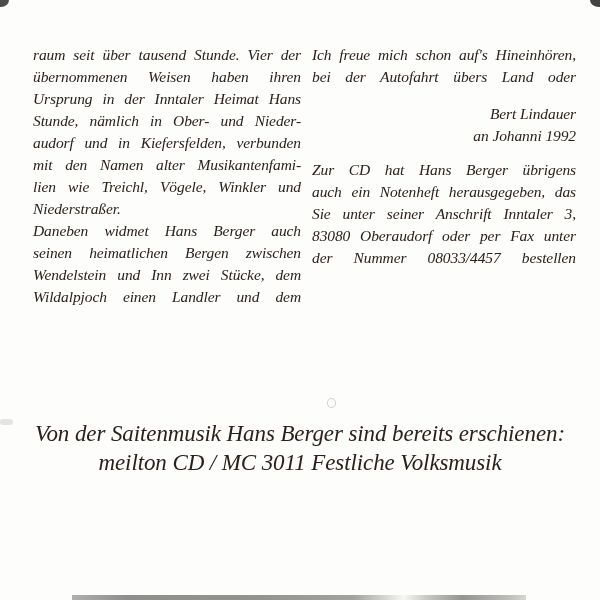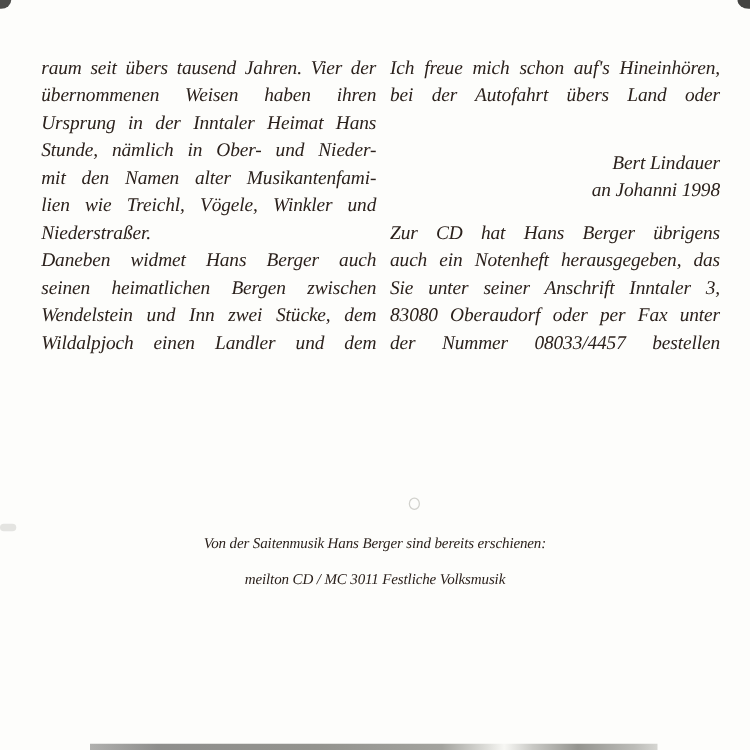--- a/index.html
+++ b/index.html
@@ -12,27 +12,27 @@
     font-style: italic;
     color: #2b211c;
   }
   .page { position: absolute; inset: 0; }
   .col { position: absolute; font-size: 15.5px; line-height: 22px; letter-spacing: -0.1px; }
   .col-left  { left: 33px;  top: 44px; width: 268px; }
   .col-right { left: 312px; top: 44px; width: 264px; }
   .para { margin: 0; }
   .ln { white-space: nowrap; }
   .ln.just { white-space: normal; text-align: justify; text-align-last: justify; }
-  .sig { text-align: right; margin-top: 32px; }
+  .sig { text-align: right; margin-top: 15px; }
   .sig .ln { white-space: normal; }
   .notice { margin-top: 12px; }
   .footer {
     position: absolute; left: 0; top: 420px; width: 600px;
     text-align: center;
-    font-size: 12px; line-height: 28.5px; letter-spacing: -0.1px;
+    font-size: 23px; line-height: 28.5px; letter-spacing: -0.1px;
   }
   
   .speck-tl { position: absolute; left: 0; top: 0; width: 9px; height: 7px;
               background: #4c4c4a; border-bottom-right-radius: 90% 100%; }
   .speck-tr { position: absolute; left: 590px; top: 0; width: 10px; height: 7px;
               background: #434341; border-bottom-left-radius: 90% 100%; }
   .smudge-circle { position: absolute; left: 327px; top: 398px; width: 7px; height: 8px;
               border: 1.5px solid #c5c5c1; border-radius: 50%; opacity: .8; }
   .smudge-left { position: absolute; left: 0; top: 419px; width: 13px; height: 6px;
               background: #e4e4e1; border-radius: 3px; }
@@ -42,44 +42,45 @@
                 #dededa 70%, #f7f7f4 73%, #c9c9c5 78%, #94948f 86%,
                 #bcbcb8 96%, #d6d6d2); }
 </style>
 </head>
 <body>
 
 <div class="page">
 
   <div class="col col-left">
     <div class="para">
-        <div class="ln just">raum seit übers tausend Jahren. Vier der</div>
+        <div class="ln just">raum seit über tausend Stunde. Vier der</div>
         <div class="ln just">übernommenen Weisen haben ihren</div>
         <div class="ln just">Ursprung in der Inntaler Heimat Hans</div>
         <div class="ln just">Stunde, nämlich in Ober- und Nieder-</div>
+        <div class="ln just">audorf und in Kiefersfelden, verbunden</div>
         <div class="ln just">mit den Namen alter Musikantenfami-</div>
         <div class="ln just">lien wie Treichl, Vögele, Winkler und</div>
         <div class="ln">Niederstraßer.</div>
       </div>
     <div class="para">
         <div class="ln just">Daneben widmet Hans Berger auch</div>
         <div class="ln just">seinen heimatlichen Bergen zwischen</div>
         <div class="ln just">Wendelstein und Inn zwei Stücke, dem</div>
         <div class="ln just">Wildalpjoch einen Landler und dem</div>
       </div>
   </div>
 
   <div class="col col-right">
     <div class="para">
         <div class="ln just">Ich freue mich schon auf's Hineinhören,</div>
         <div class="ln just">bei der Autofahrt übers Land oder</div>
       </div>
     <div class="para sig">
         <div class="ln">Bert Lindauer</div>
-        <div class="ln">an Johanni 1998</div>
+        <div class="ln">an Johanni 1992</div>
       </div>
     <div class="para notice">
         <div class="ln just">Zur CD hat Hans Berger übrigens</div>
         <div class="ln just">auch ein Notenheft herausgegeben, das</div>
         <div class="ln just">Sie unter seiner Anschrift Inntaler 3,</div>
         <div class="ln just">83080 Oberaudorf oder per Fax unter</div>
         <div class="ln just">der Nummer 08033/4457 bestellen</div>
       </div>
   </div>
 

